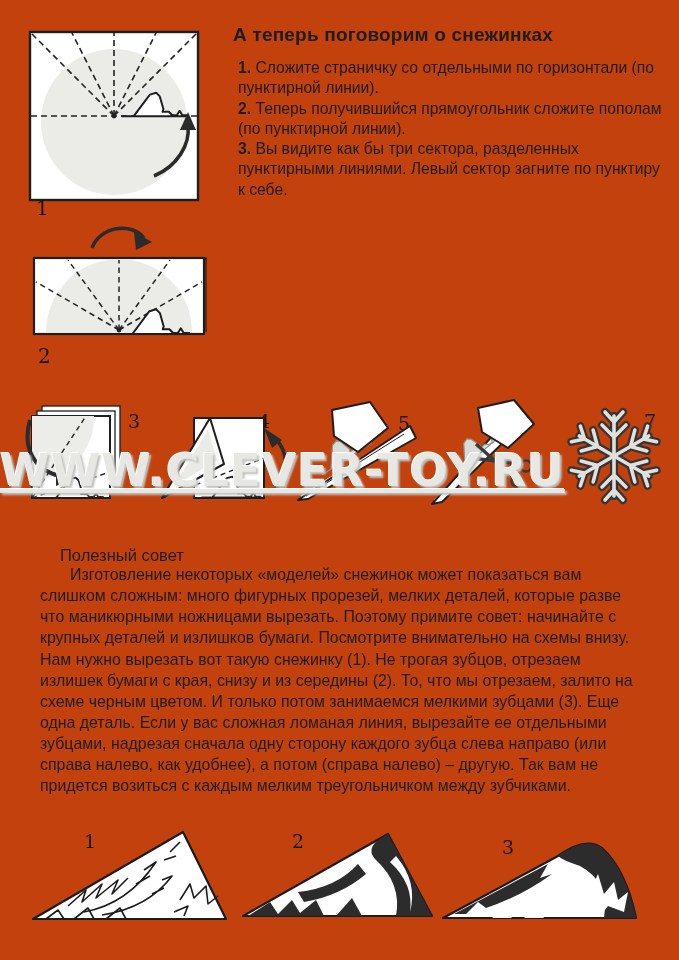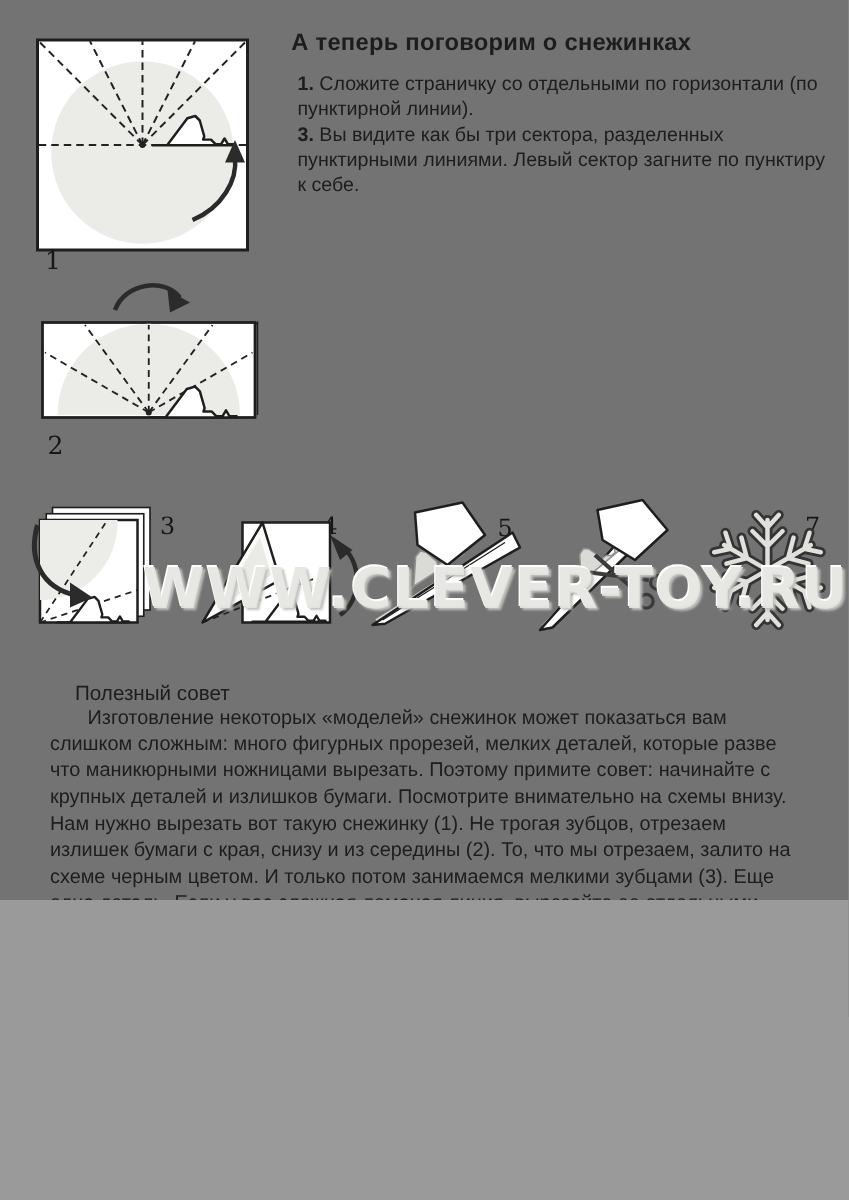--- a/index.html
+++ b/index.html
@@ -1,46 +1,47 @@
 <!DOCTYPE html>
 <html><head>
 <meta charset="utf-8">
 <style>
   html,body{margin:0;padding:0;background:#9a9a9a;}
-  .page{position:relative;width:679px;height:720px;margin:0 auto;background:#737373;
+  .page{position:relative;width:679px;height:960px;margin:0 auto;background:#c2410c;
         font-family:"Liberation Sans",sans-serif;color:#1d1d1d;overflow:hidden;}
   .title{position:absolute;left:233px;top:24px;width:420px;font-size:19px;font-weight:bold;letter-spacing:.2px;}
   .steps{position:absolute;left:238px;top:58px;width:428px;font-size:15.7px;line-height:1.29;}
   .step b{font-weight:bold;}
   .figlabel{position:absolute;font-family:"DejaVu Serif",serif;font-size:20px;color:#161616;}
   .figlabel.small{font-size:19px;}
   .fig{position:absolute;}
-  .watermark{position:absolute;left:0;top:444px;width:679px;text-align:right;z-index:6;
+  .watermark{position:absolute;left:0;top:444px;width:679px;text-align:left;z-index:6;
         font-family:"DejaVu Sans",sans-serif;font-weight:900;font-size:45px;letter-spacing:1px;
-        color:rgba(229,229,226,.92);text-shadow:-1px -1px 0 #ffffff,2px 2px 2px #c2c2bf;}
+        color:rgba(229,229,226,.92);text-shadow:-1px -1px 0 #ffffff,2px 2px 2px #c2c2bf;text-decoration:underline;}
   .tip-heading{position:absolute;left:60px;top:546px;font-size:16.5px;font-weight:normal;}
   .tip-body{position:absolute;left:40px;top:564px;width:606px;font-size:15.9px;line-height:1.33;text-indent:30px;}
   svg{display:block;}
 </style>
 </head>
 <body>
 
 <div class="page">
 
   <svg width="0" height="0" style="position:absolute" aria-hidden="true">
     <defs>
       <path id="bootpath" d="M0 28 H13 L31 4 L38 2 L42 6 L46 20 L45 23 L52 23 L56 27 L61 27 L64 22 L67 27 L73 27 V28 Z"></path>
       <path id="flakearm" d="M0 0 V-40 M0 -19 L-12 -31 M0 -19 L12 -31 M0 -34 L-9 -44 M0 -34 L9 -44"></path>
     </defs>
   </svg>
 
   <div class="title">А теперь поговорим о снежинках</div>
 
   <div class="steps">
     <div class="step"><b>1.</b> <span>Сложите страничку со отдельными по горизонтали (по пунктирной линии).</span></div>
+    <div class="step"><b>2.</b> <span>Теперь получившийся прямоугольник сложите пополам (по пунктирной линии).</span></div>
     <div class="step"><b>3.</b> <span>Вы видите как бы три сектора, разделенных пунктирными линиями. Левый сектор загните по пунктиру к себе.</span></div>
   </div>
 
   <div class="fig" style="left:28px;top:30px">
     <svg width="172" height="172" viewBox="0 0 172 172">
       <rect x="2" y="2" width="168" height="168" fill="#ffffff" stroke="#1e1e1e" stroke-width="2.4"></rect>
       <circle cx="86" cy="92" r="73" fill="#ebebe8"></circle>
       <g stroke="#222" stroke-width="1.6" stroke-dasharray="6 4">
         <line x1="3" y1="86" x2="169" y2="86"></line>
         <line x1="86" y1="86" x2="3" y2="3"></line>

